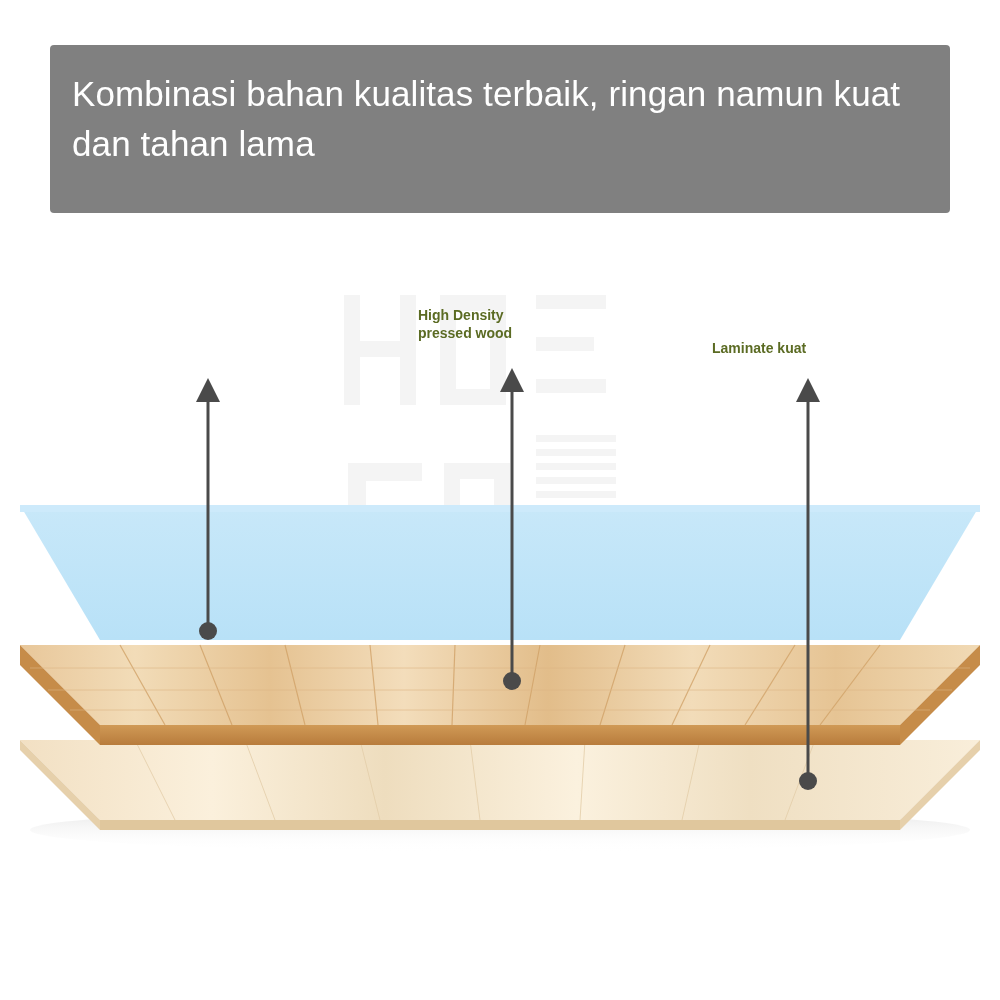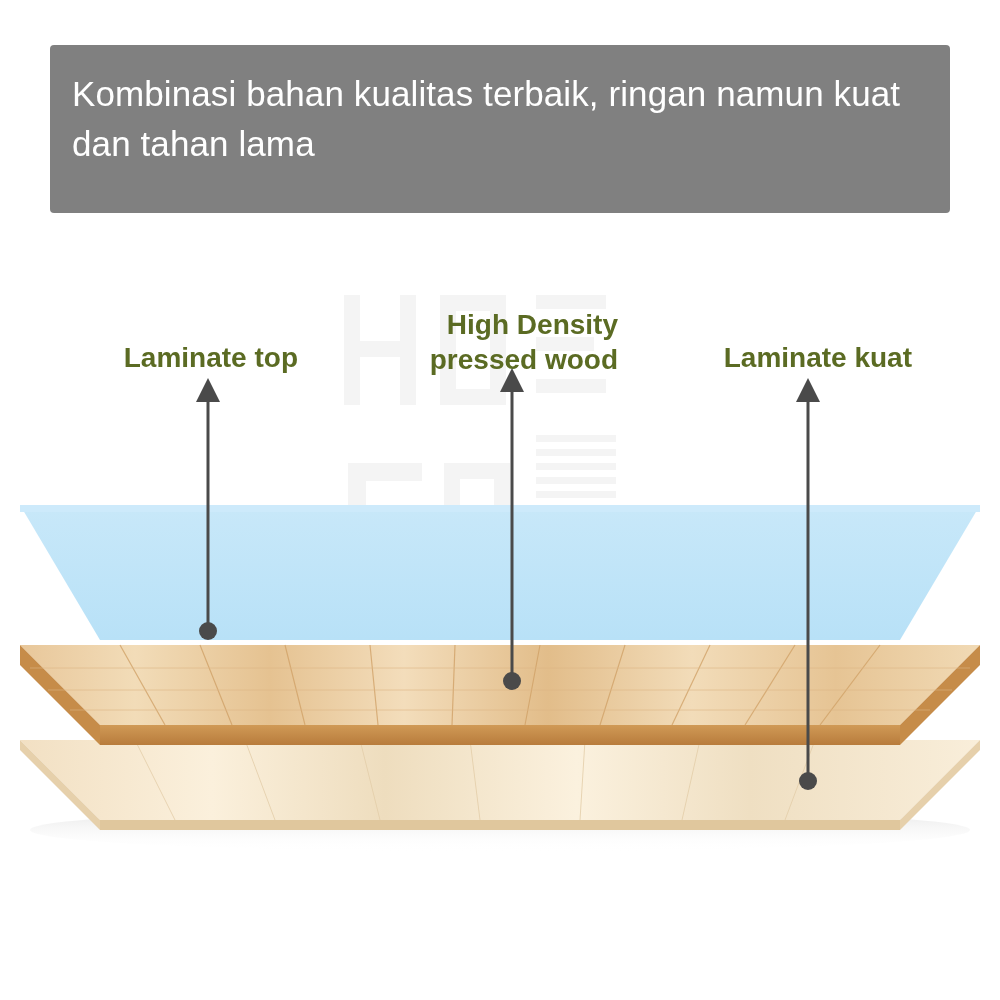--- a/index.html
+++ b/index.html
@@ -56,22 +56,22 @@
     width: 1000px;
     height: 720px;
   }
   .stage svg { display: block; }
 
   
   .label {
     position: absolute;
     color: #5b6b23;
     font-weight: bold;
-    font-size: 28px;
-    text-align: right;
+    font-size: 14px;
+    text-align: left;
     line-height: 1.25;
     white-space: pre-line;
   }
   .label-top   { left: 98px;  top: 340px; width: 200px; }
   .label-mid   { left: 418px; top: 307px; width: 200px; }
   .label-base  { left: 712px; top: 340px; width: 200px; }
 </style>
 </head>
 <body>
 
@@ -208,18 +208,17 @@
         <line x1="808" y1="540" x2="808" y2="150" marker-end="url(#arrowHead)"></line>
       </g>
       <g fill="#4a4a4a">
         <circle cx="208" cy="391" r="9"></circle>
         <circle cx="512" cy="441" r="9"></circle>
         <circle cx="808" cy="541" r="9"></circle>
       </g>
     </svg>
   </div>
 
-  <div class="label label-top">Laminate top</div>
   <div class="label label-mid">High Density
 pressed wood</div>
   <div class="label label-base">Laminate kuat</div>
 
 </div>
 
 </body></html>

